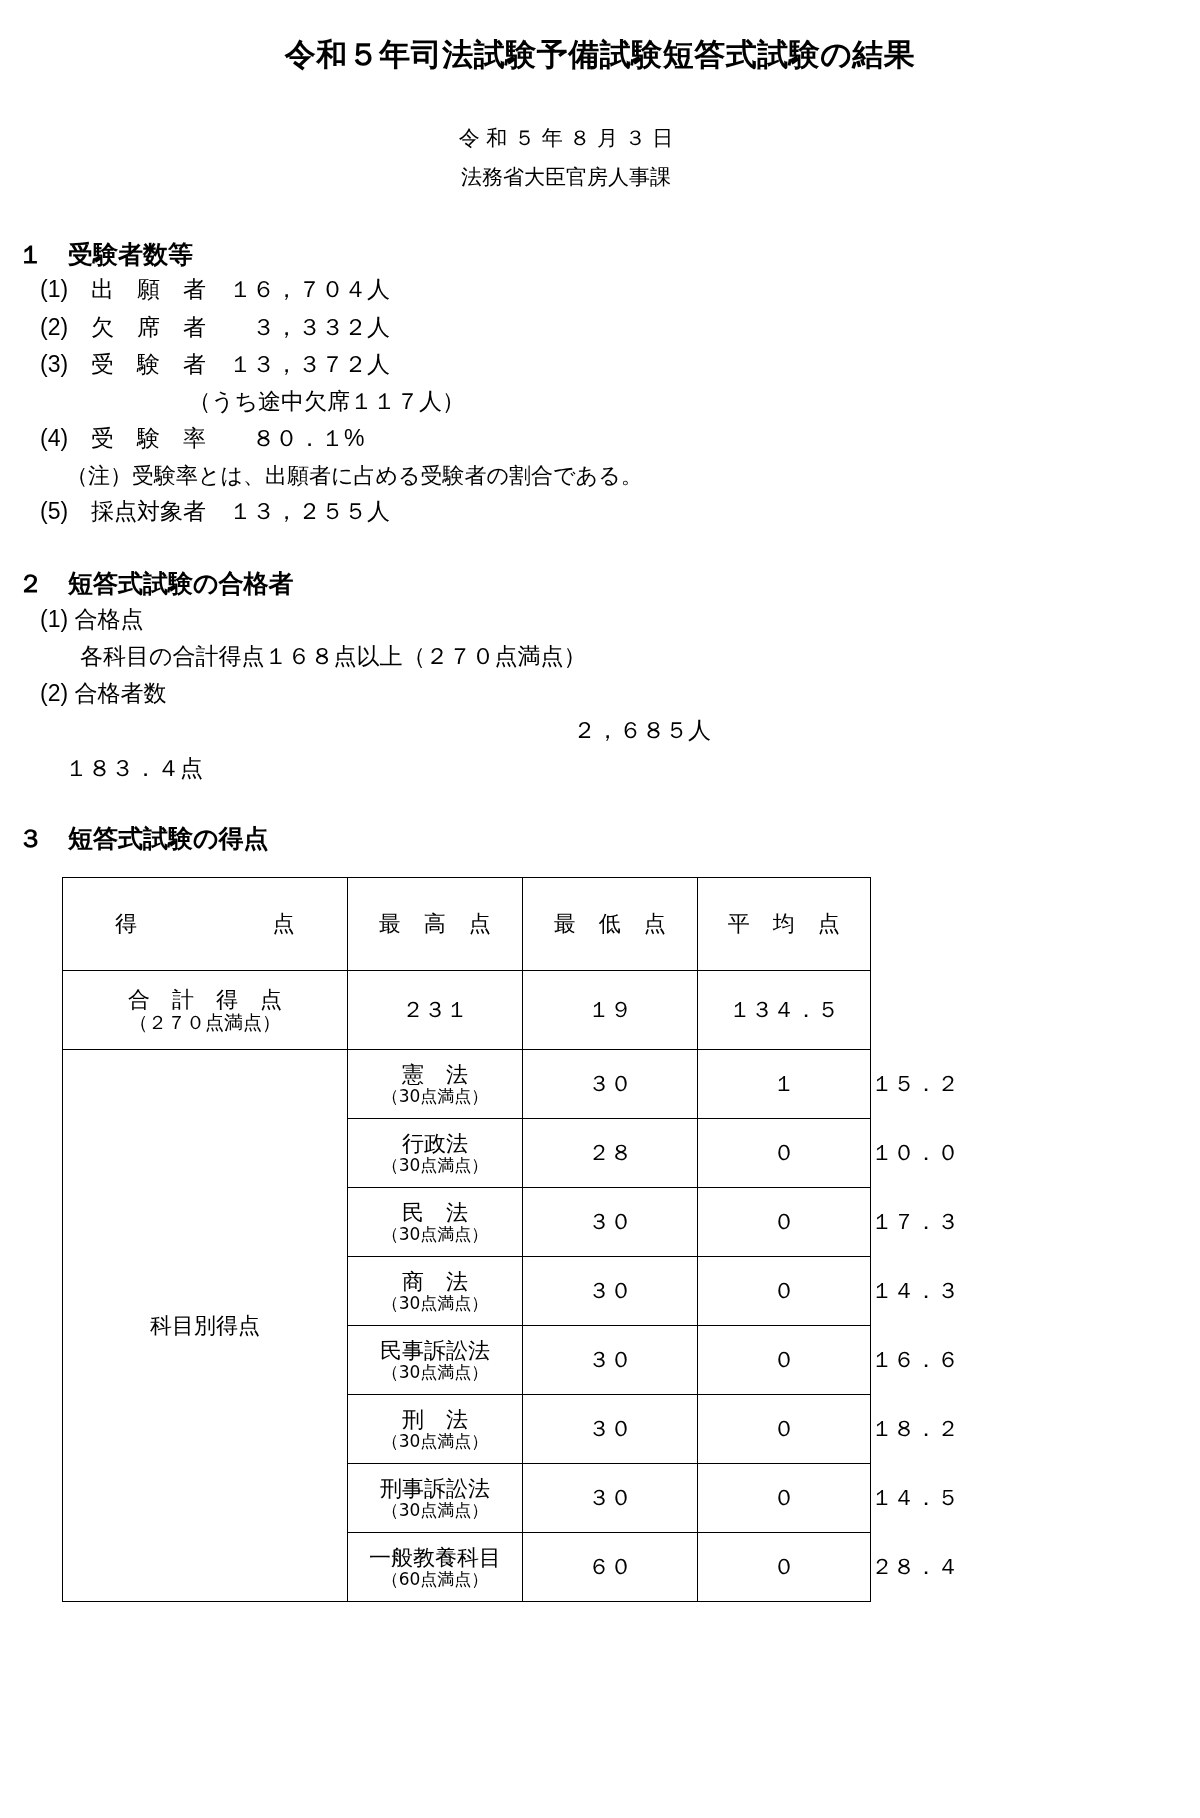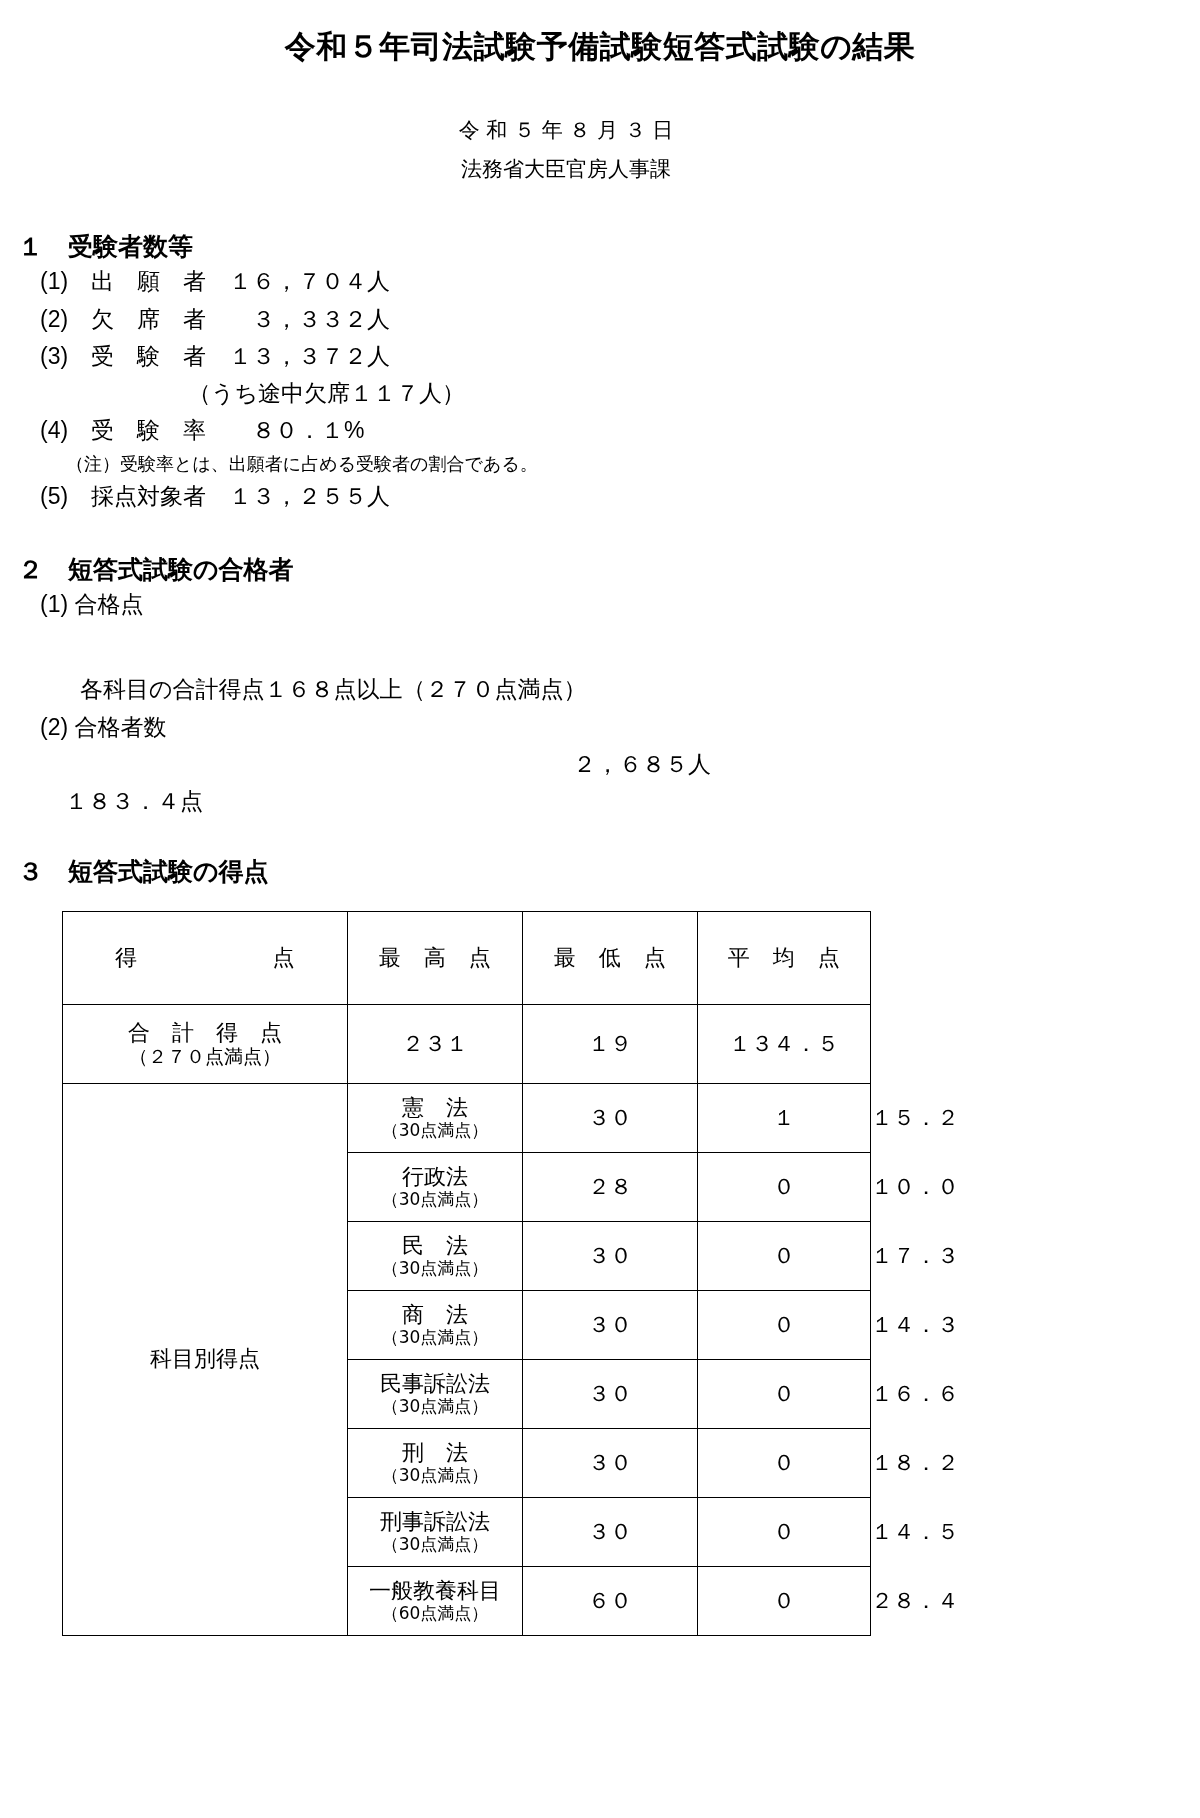--- a/index.html
+++ b/index.html
@@ -24,21 +24,21 @@
   }
 
   
   .doc-title {
     text-align: center;
     font-family: "DejaVu Sans", "Liberation Sans", sans-serif;
     font-weight: bold;
     font-size: 31px;
     letter-spacing: 0.5px;
     margin: 0;
-    padding-top: 28px;
+    padding-top: 36px;
     line-height: 1.2;
   }
 
   
   .meta-block {
     margin-top: 46px;
     padding-right: 68px;
     text-align: center;
     font-family: "DejaVu Sans", "Liberation Sans", sans-serif;
     font-size: 21px;
@@ -63,21 +63,21 @@
 
   .item {
     font-family: Liberation Sans, sans-serif;
     font-size: 23px;
     white-space: pre;
     line-height: 1.62;
     margin-left: 22px;
   }
   .note {
     font-family: "DejaVu Sans", "Liberation Sans", sans-serif;
-    font-size: 18px;
+    font-size: 22px;
     white-space: pre;
     line-height: 1.6;
     margin-left: 48px;
   }
 
   
   .score-table-wrap {
     margin-top: 22px;
     margin-left: 62px;
   }
@@ -148,21 +148,21 @@
     <div class="item">(3)　受　験　者　１３，３７２人</div>
     <div class="item" style="margin-left:170px;">（うち途中欠席１１７人）</div>
     <div class="item">(4)　受　験　率　　８０．１%</div>
     <div class="note">（注）受験率とは、出願者に占める受験者の割合である。</div>
     <div class="item">(5)　採点対象者　１３，２５５人</div>
   </div>
 
   <div class="section">
     <div class="section-head sec2-head">２　短答式試験の合格者</div>
     <div class="item">(1) 合格点</div>
-    <div class="item" style="margin-left:62px;margin-top:48px;">各科目の合計得点１６８点以上（２７０点満点）</div>
+    <div class="item" style="margin-left:62px;">各科目の合計得点１６８点以上（２７０点満点）</div>
     <div class="item">(2) 合格者数</div>
     <div class="item" style="margin-left:66px;text-align:center;">２，６８５人</div>
     <div class="item" style="margin-left:47px;">１８３．４点</div>
   </div>
 
   <div class="section">
     <div class="section-head sec3-head">３　短答式試験の得点</div>
   </div>
 
   <div class="score-table-wrap">

